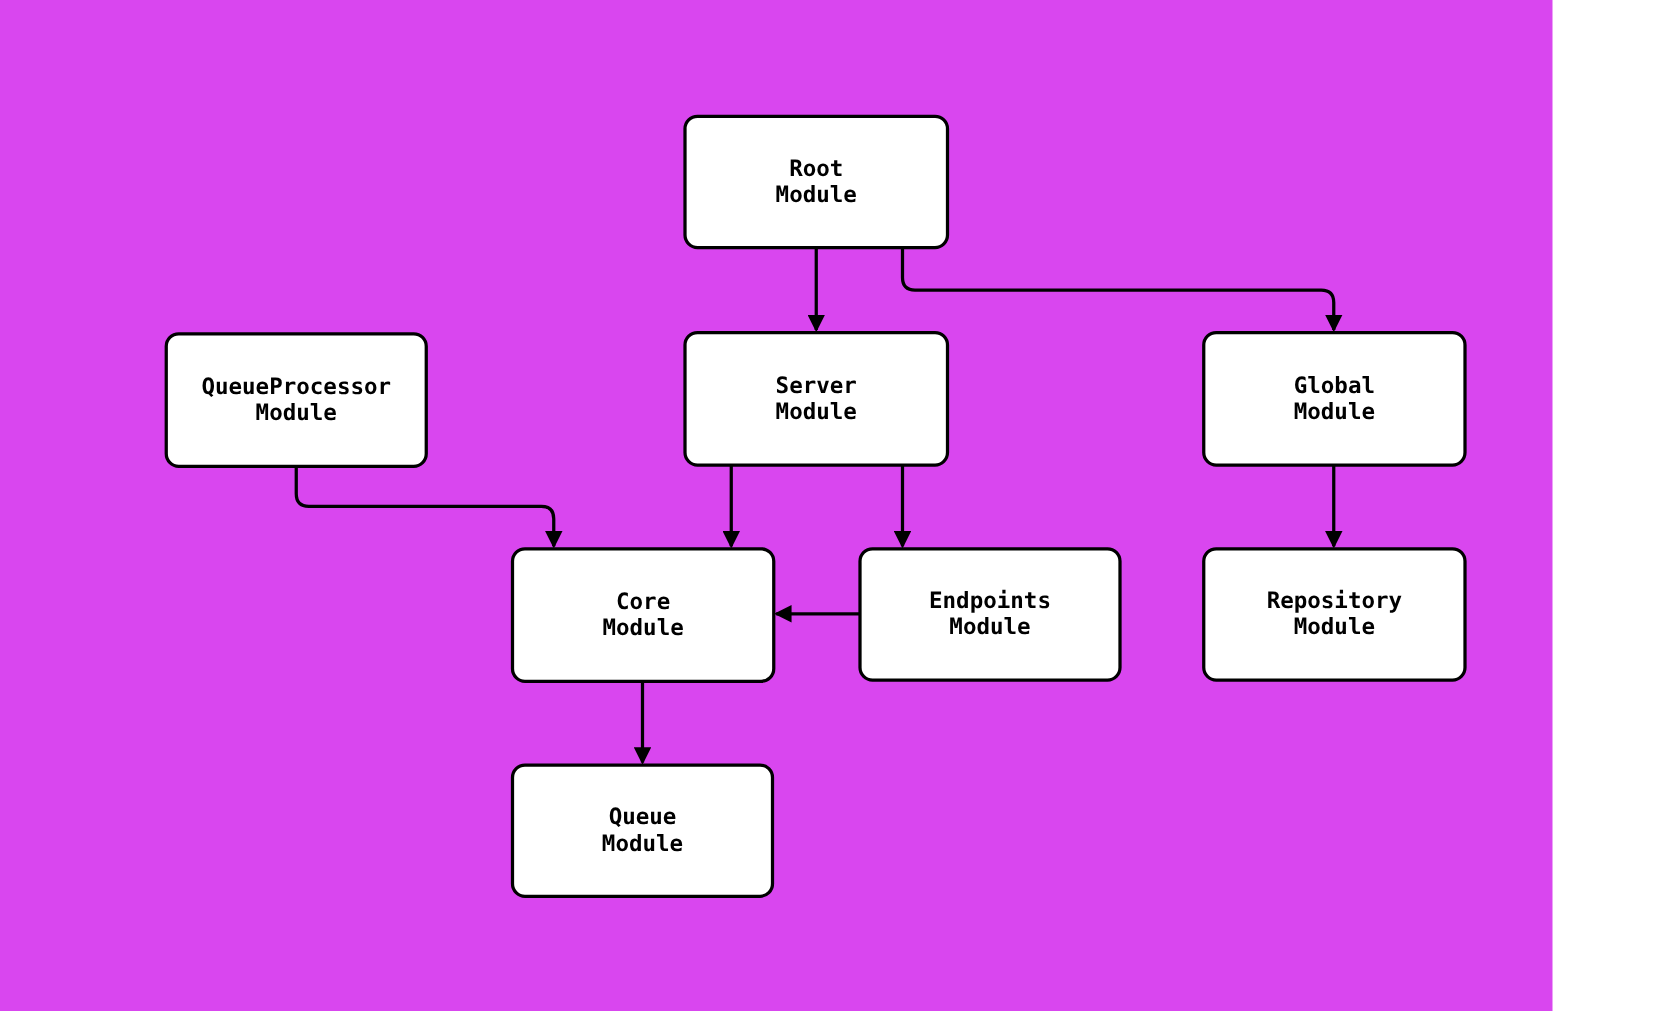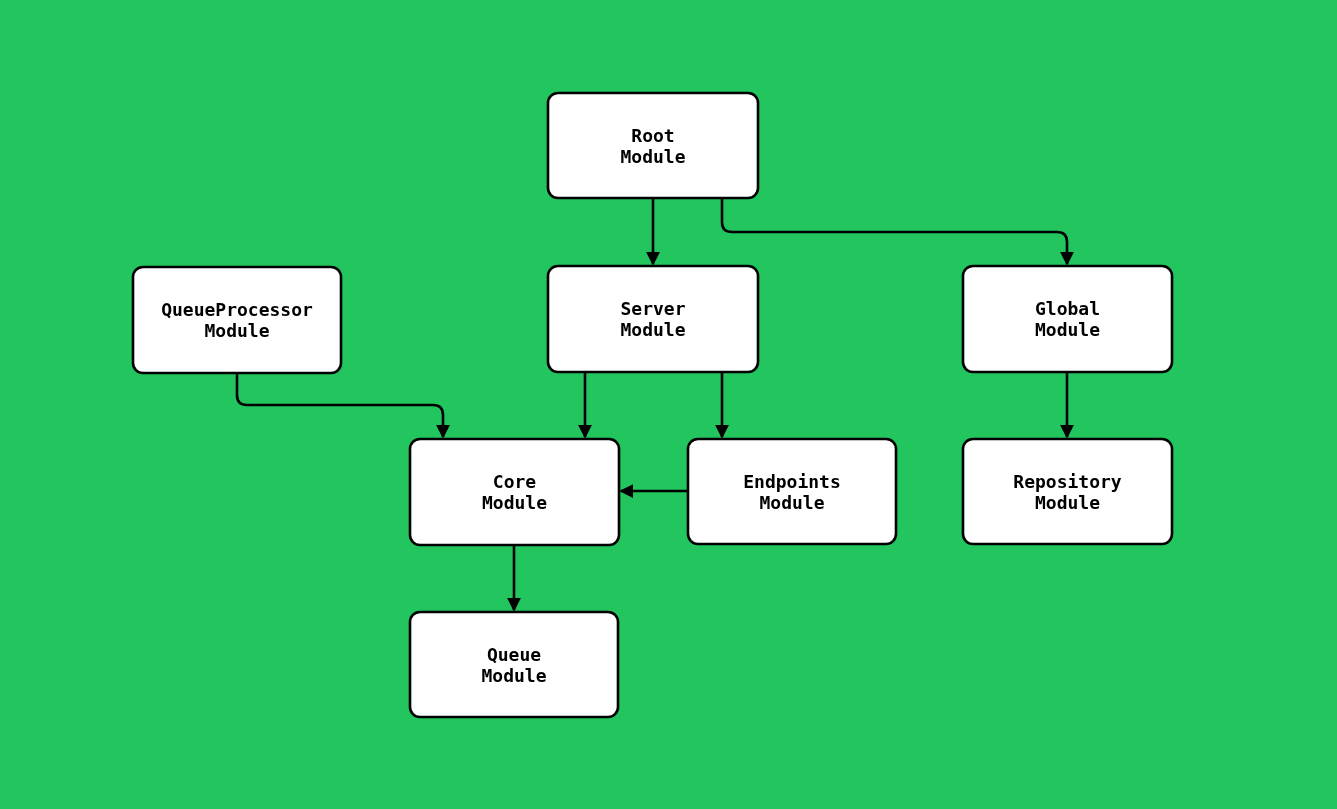--- a/index.html
+++ b/index.html
@@ -2,23 +2,23 @@
 <html><head>
 <meta charset="utf-8">
 <style>
   html, body {
     margin: 0;
     padding: 0;
     background: #ffffff;
   }
   .diagram-page {
     position: relative;
-    width: 1337px;
+    width: 1242px;
     height: 809px;
-    background: #22c55e;
+    background: #d946ef;
     overflow: hidden;
   }
   svg.diagram-canvas {
     display: block;
   }
   svg.diagram-canvas text {
     font-family: "DejaVu Sans Mono", "Liberation Mono", monospace;
     font-weight: 700;
     font-size: 18px;
   }

